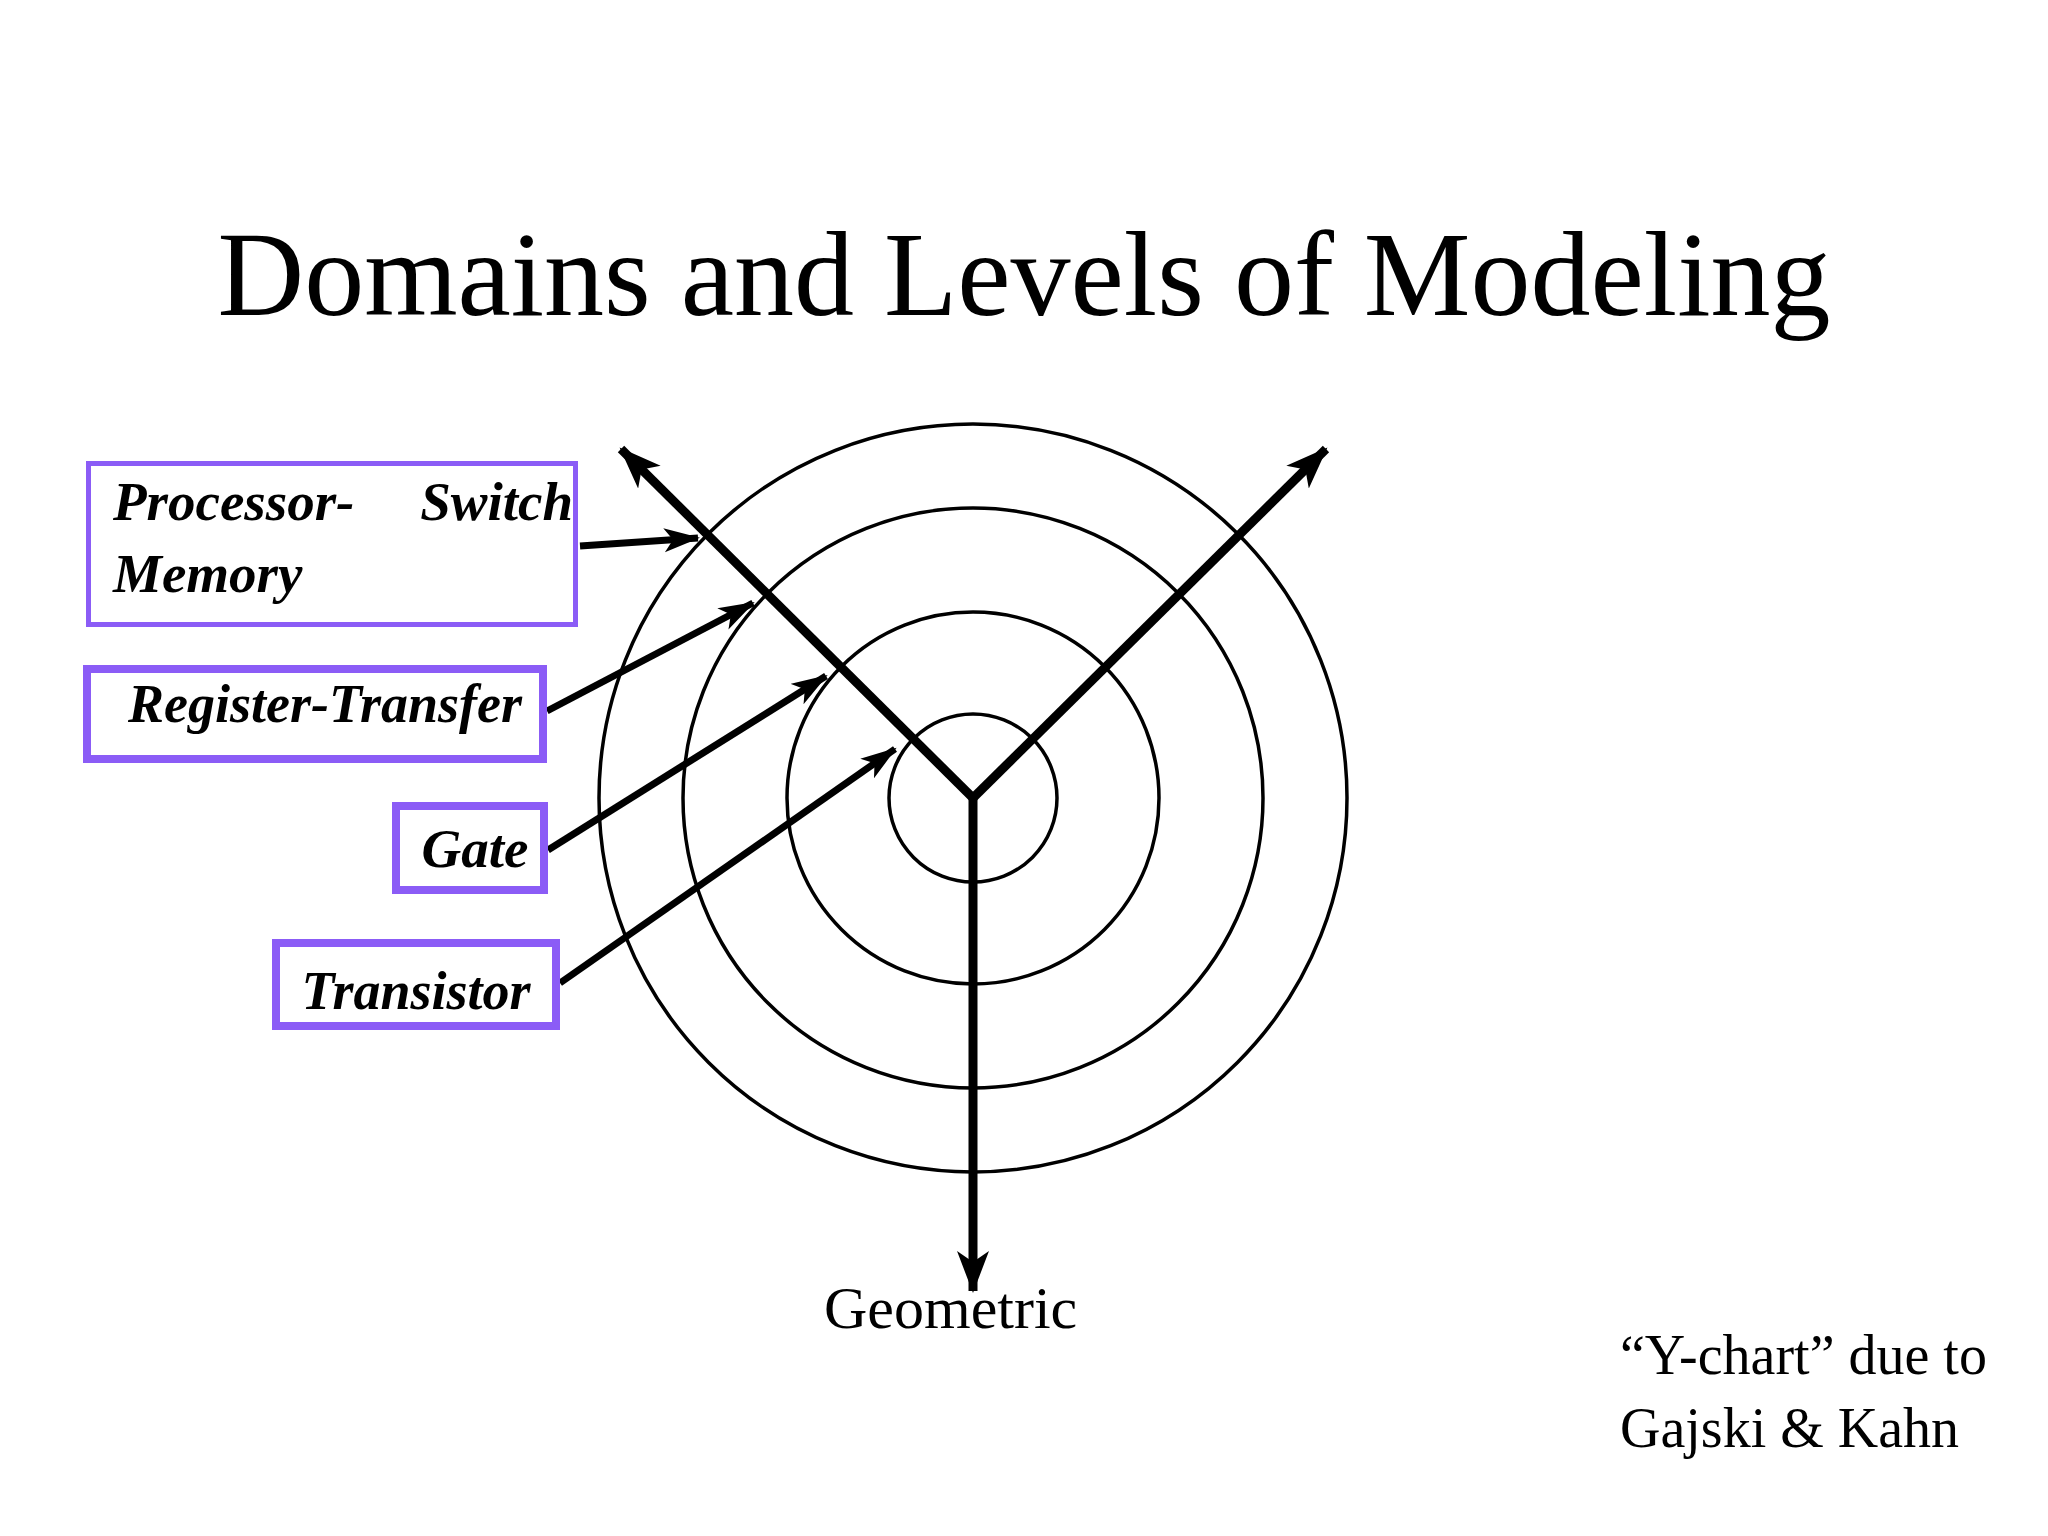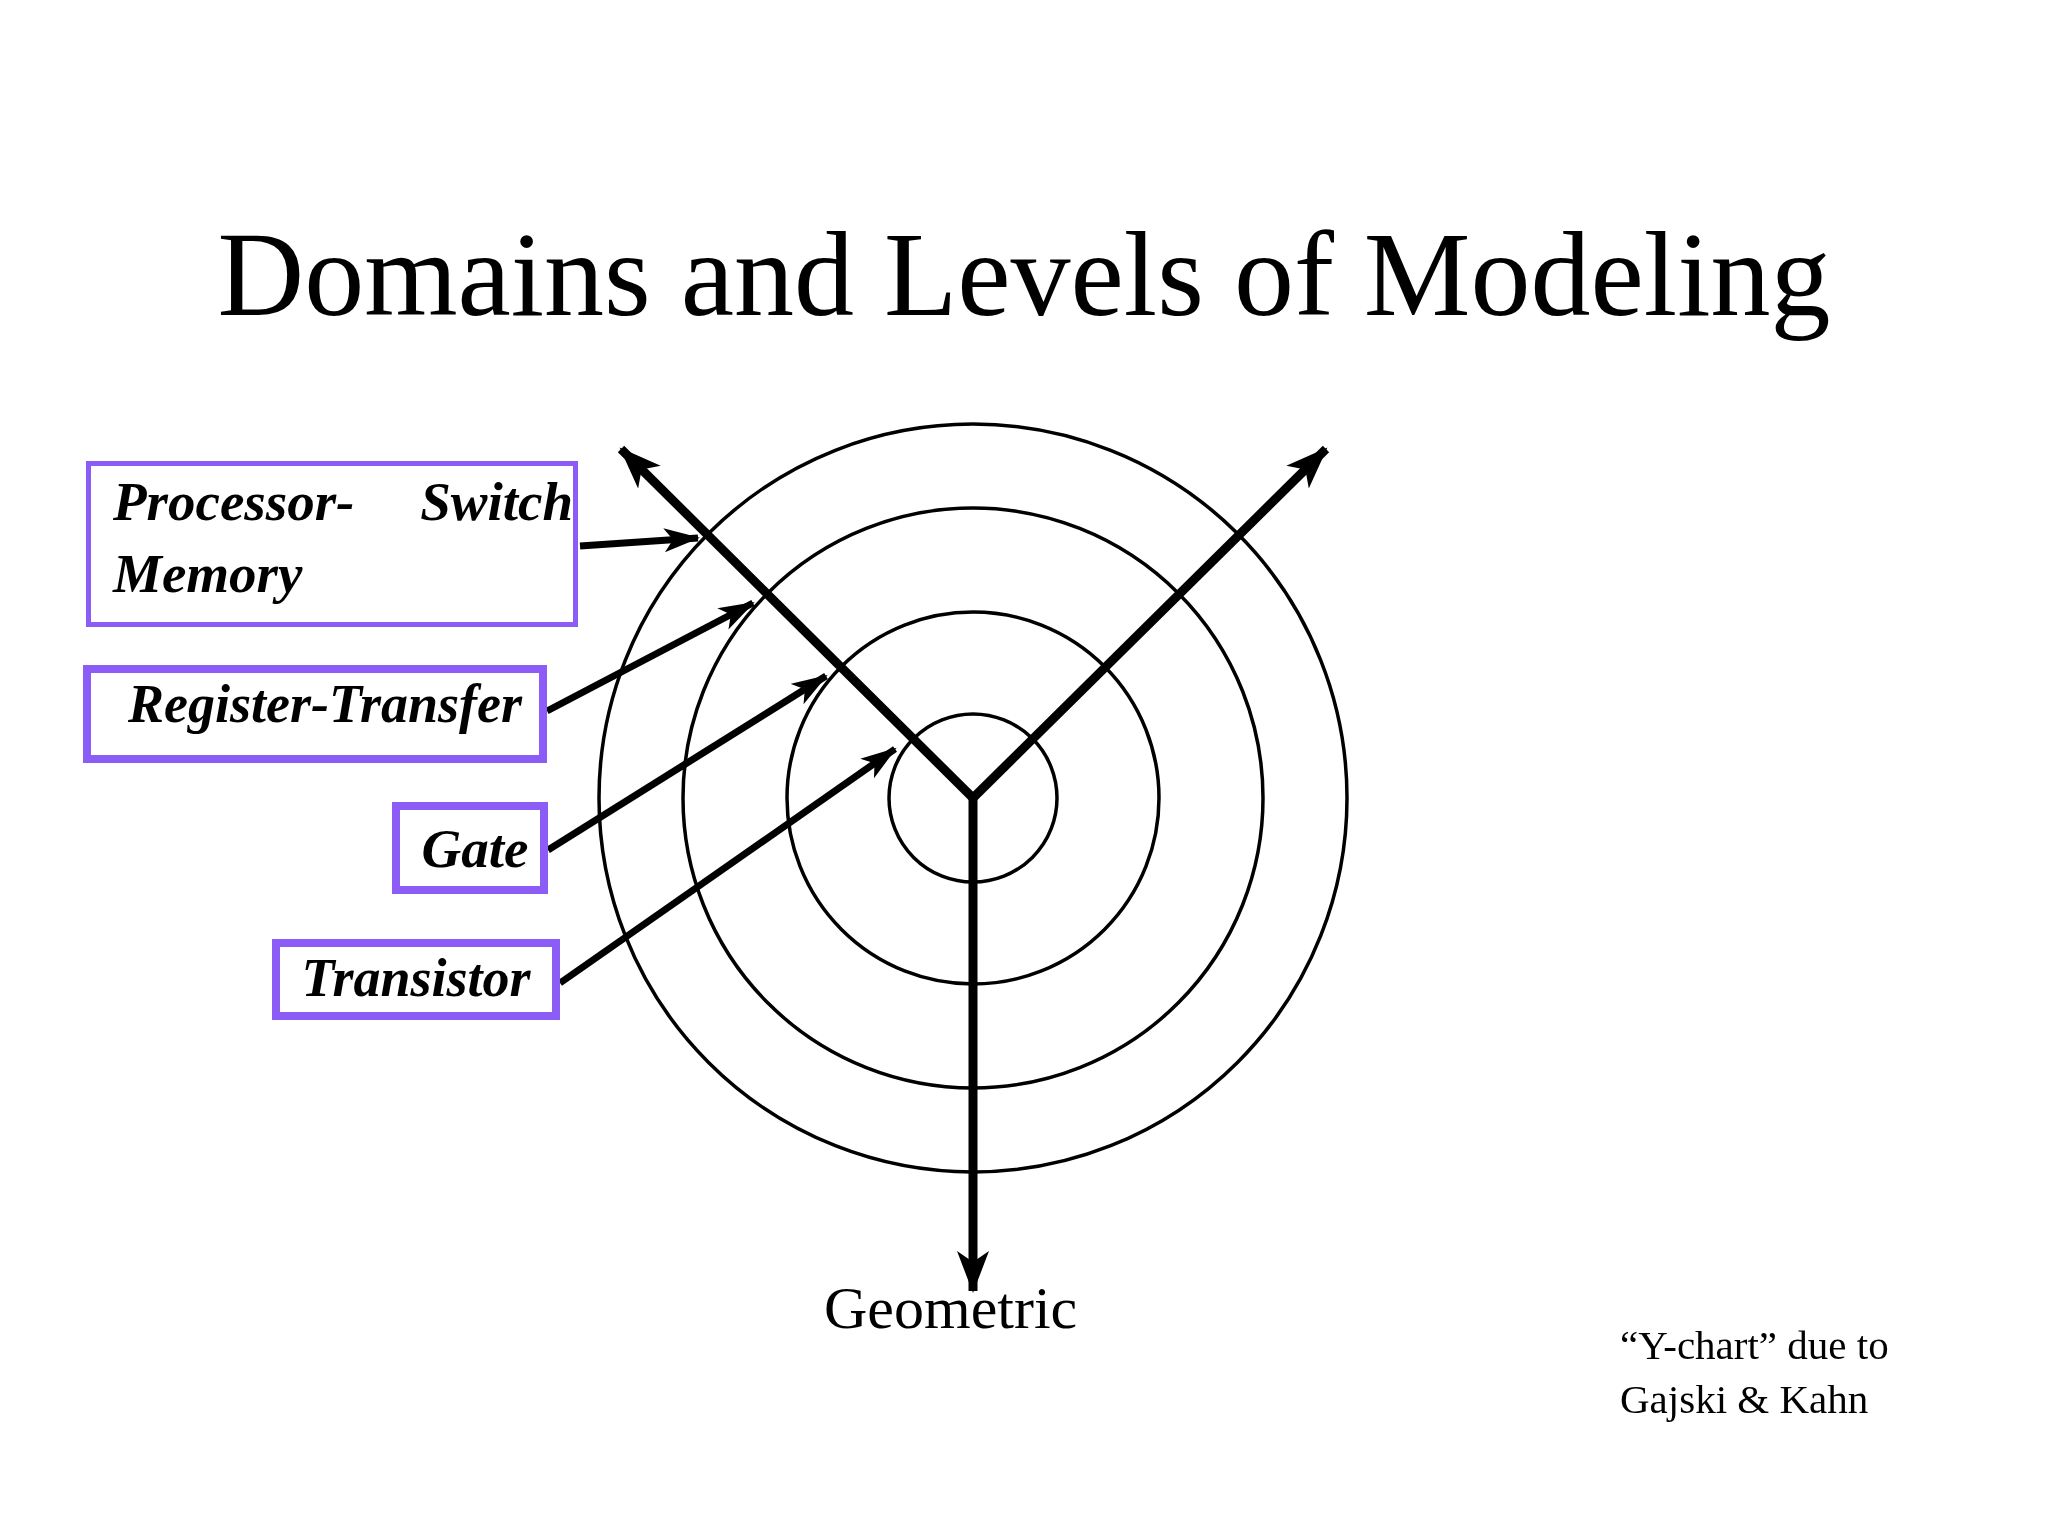--- a/index.html
+++ b/index.html
@@ -63,30 +63,30 @@
     padding-left: 20px;
     font-size: 54px;
   }
   .box-gate {
     left: 392px; top: 785px; width: 156px; height: 92px;
     align-items: center;
     font-size: 55px;
     padding-left: 10px;
   }
   .box-tr {
-    left: 272px; top: 922px; width: 288px; height: 81px;
-    align-items: flex-start;
+    left: 272px; top: 922px; width: 288px; height: 91px;
+    align-items: flex-end;
     font-size: 54px;
     font-style: italic;
   }
 
   .attribution {
     left: 1620px;
     top: 1302px;
-    font-size: 41px;
+    font-size: 56px;
     line-height: 1.31;
     color: #000000;
   }
   .attribution .line { display: block; }
 
   svg.chart-layer {
     position: absolute;
     left: 0;
     top: 0;
   }

